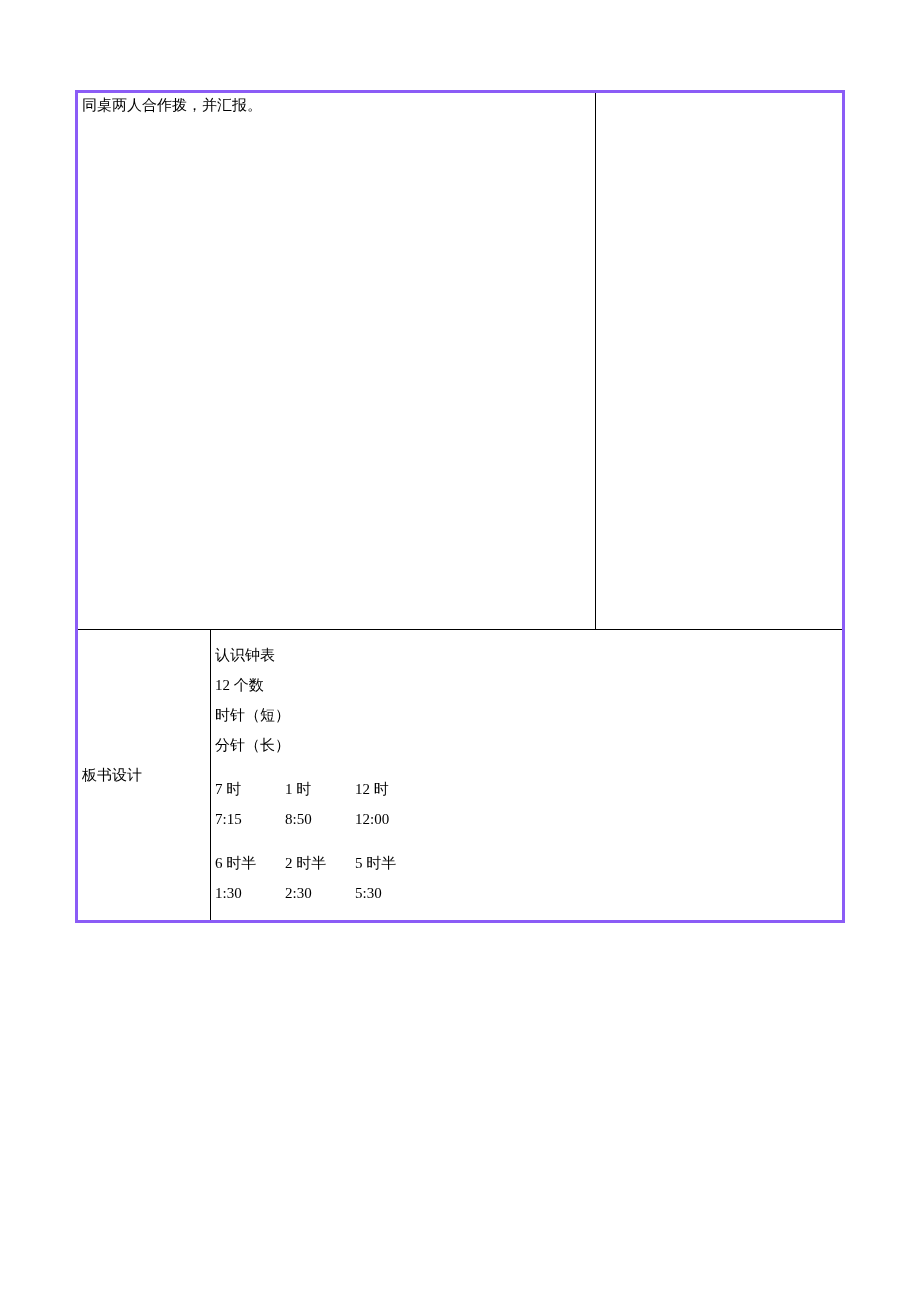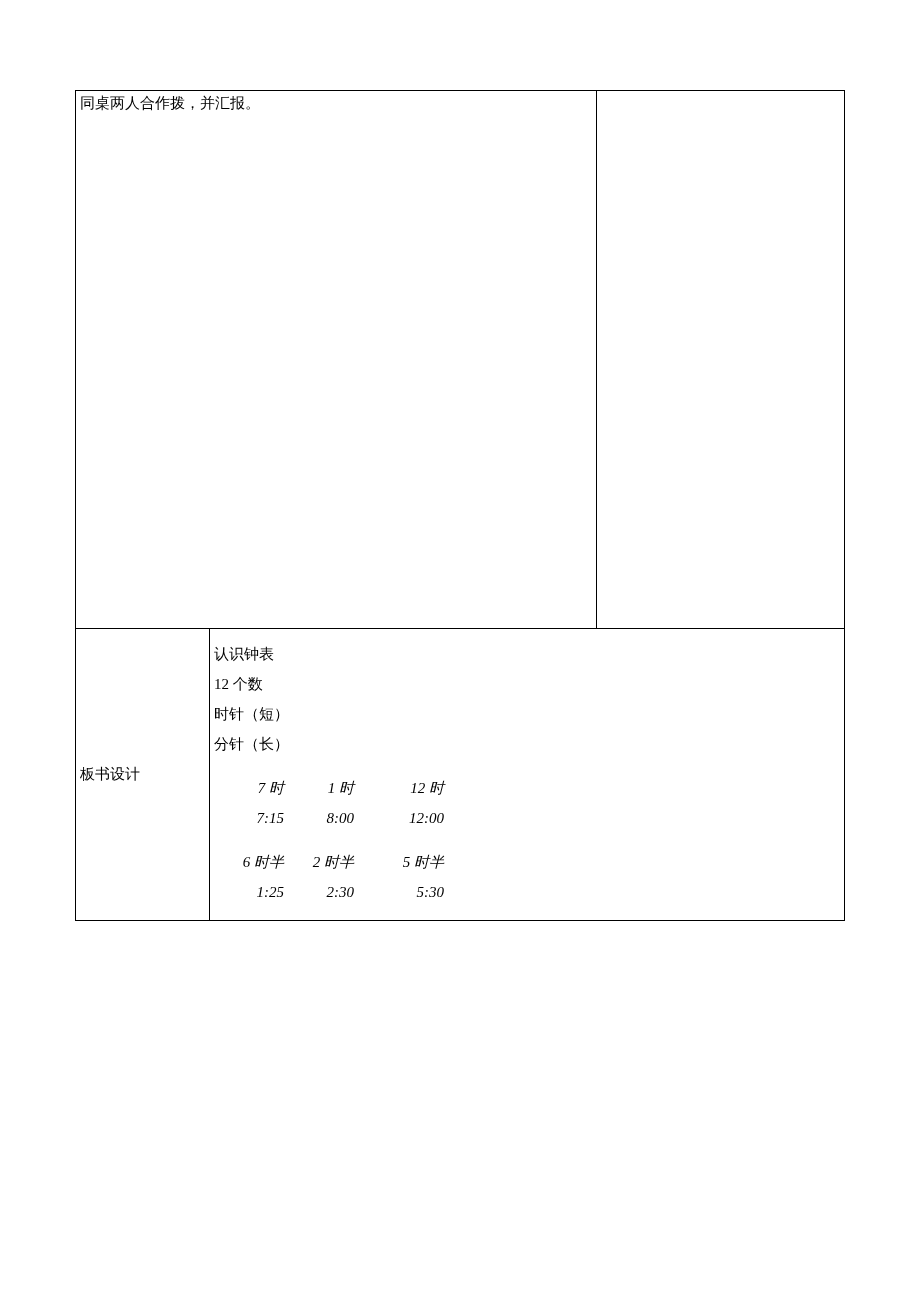--- a/index.html
+++ b/index.html
@@ -12,21 +12,21 @@
       height: 1301px;
       background: #ffffff;
       font-family: "SimSun", "宋体", serif;
       font-size: 15px;
       color: #000000;
       padding: 90px 75px 0 75px;
     }
     .main-table {
       width: 100%;
       border-collapse: collapse;
-      border: 1px solid #8b5cf6;
+      border: 3px solid #8b5cf6;
     }
     .main-table td {
       border: 1px solid #000000;
       vertical-align: top;
       padding: 3px 4px;
     }
     .row1-left {
       width: 520px;
       height: 538px;
     }
@@ -51,22 +51,21 @@
       padding-top: 10px !important;
       padding-left: 4px !important;
       line-height: 2;
     }
     .time-row {
       display: flex;
       margin-top: 0;
     }
     .tcol {
       display: inline-block;
-      text-align: right;
-      font-style: italic;
+      text-align: left;
     }
     .tc1 { width: 70px; }
     .tc2 { width: 70px; }
     .tc3 { width: 90px; }
     .spacer-block {
       height: 14px;
     }
   </style>
 </head>
 <body>
@@ -89,30 +88,30 @@
       <div>时针（短）</div>
       <div>分针（长）</div>
       <div class="spacer-block"></div>
       <div class="time-row">
         <span class="tcol tc1">7 时</span>
         <span class="tcol tc2">1 时</span>
         <span class="tcol tc3">12 时</span>
       </div>
       <div class="time-row">
         <span class="tcol tc1">7:15</span>
-        <span class="tcol tc2">8:00</span>
+        <span class="tcol tc2">8:50</span>
         <span class="tcol tc3">12:00</span>
       </div>
       <div class="spacer-block"></div>
       <div class="time-row">
         <span class="tcol tc1">6 时半</span>
         <span class="tcol tc2">2 时半</span>
         <span class="tcol tc3">5 时半</span>
       </div>
       <div class="time-row">
-        <span class="tcol tc1">1:25</span>
+        <span class="tcol tc1">1:30</span>
         <span class="tcol tc2">2:30</span>
         <span class="tcol tc3">5:30</span>
       </div>
     </td>
   </tr>
 </tbody>
   </table>
 
 </body></html>

